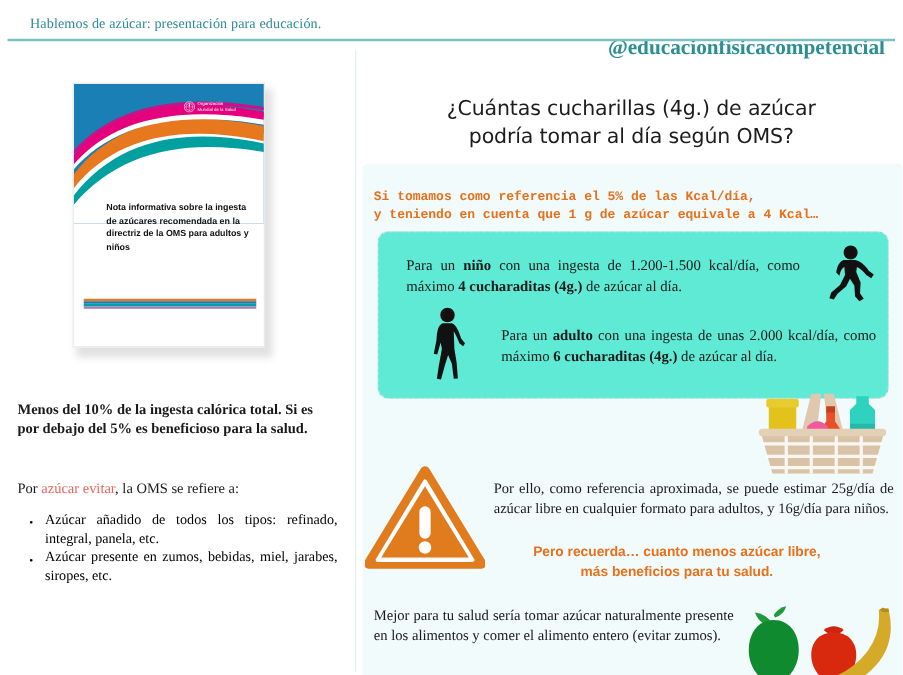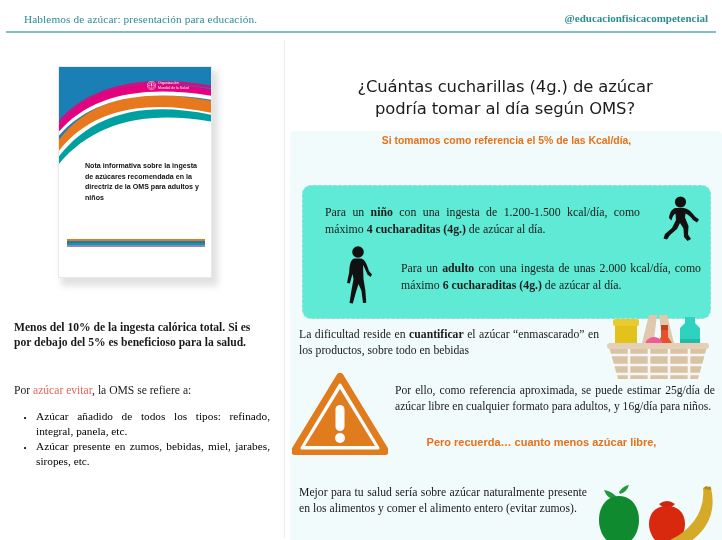--- a/index.html
+++ b/index.html
@@ -24,22 +24,22 @@
   #header-left {
     position: absolute;
     left: 24px; top: 13px;
     font-size: 11.3px;
     color: #2e8b93;
     letter-spacing: 0.1px;
     white-space: nowrap;
   }
   #header-right {
     position: absolute;
-    right: 14px; top: 12px;
-    font-size: 11px;
+    right: 14px; top: 28px;
+    font-size: 17px;
     font-weight: bold;
     color: #2b8f92;
     white-space: nowrap;
     margin-left: 24px;
   }
 
   
   #left-col {
     position: absolute;
     left: 0; top: 34px; width: 285px; height: 412px;
@@ -149,27 +149,26 @@
     letter-spacing: -0.1px;
   }
   #r-panel {
     position: absolute;
     left: 5px; top: 69px; width: 432px; height: 437px;
     background: #f2fbfb;
     border-radius: 4px;
   }
   #r-sub {
     position: absolute;
-    left: 14px; top: 72px; width: 415px;
-    font-family: Liberation Sans, sans-serif;
+    left: 14px; top: 89px; width: 415px;
+    font-family: Liberation Mono, monospace;
     font-size: 10.4px;
     font-weight: bold;
     line-height: 14px;
     color: #e8701a;
-    text-align: center;
   }
 
   
   #card {
     position: absolute;
     left: 17px; top: 123px; width: 409px; height: 134px;
     background: #5eead4;
     border: 1px dashed #bcdfe3;
     border-radius: 9px;
   }
@@ -291,20 +290,21 @@
 
   <div id="r-title">
     <div>¿Cuántas cucharillas (4g.) de azúcar</div>
     <div>podría tomar al día según OMS?</div>
   </div>
 
   <div id="r-panel"></div>
 
   <div id="r-sub">
     <div>Si tomamos como referencia el 5% de las Kcal/día,</div>
+    <div>y teniendo en cuenta que 1 g de azúcar equivale a 4 Kcal…</div>
   </div>
 
   <div id="card">
 
     <div id="card-p1">
       <span>Para un </span><b>niño</b><span> con una ingesta de 1.200-1.500 kcal/día, como máximo </span><b>4 cucharaditas (4g.)</b><span> de azúcar al día.</span>
     </div>
 
     <div id="runner-icon">
       <svg width="44" height="48" viewBox="0 0 44 48">
@@ -318,23 +318,20 @@
     </div>
 
     <div id="walker-icon">
       <svg width="34" height="62" viewBox="0 0 34 62">
         <circle cx="15" cy="7" r="5.8" fill="#111"></circle>
         <path d="M11 13.5 C7.5 15 6.5 20 6.2 27 L4 38 L6.8 38.5 L9.5 29 L10.5 34 L8 48 L6.5 58 L9.8 58.5 L13 47 L15.5 39 L18.5 46 L20 58 L23.3 57.8 L22.3 45 L20.5 34 L20 20 C21.5 22.5 23 26 24.5 29.5 L27.5 32 L29 29.5 L26 26 C24 19.5 22 14.8 18.5 13.5 Z" fill="#111"></path>
       </svg>
     </div>
   </div>
 
-  <div id="r-p3">
-    <span>La dificultad reside en </span><b>cuantificar</b><span> el azúcar “enmascarado” en los productos, sobre todo en bebidas</span>
-  </div>
 
   <div id="basket-icon">
     <svg width="110" height="72" viewBox="0 0 110 72">
 
       <path d="M38 40 L46 8 L54 8 L50 40 Z" fill="#dfc8ad"></path>
       <path d="M60 40 L56 8 L64 8 L72 40 Z" fill="#dfc8ad"></path>
 
       <rect x="12" y="16" width="22" height="32" rx="2" fill="#e3c21c"></rect>
       <rect x="10" y="12" width="26" height="7" rx="2" fill="#e8cb2e"></rect>
 
@@ -368,23 +365,24 @@
       <path d="M48 17 L83 74 L13 74 Z" fill="#e07b1e"></path>
       <rect x="43.5" y="33" width="9" height="26" rx="4.5" fill="#ffffff"></rect>
       <circle cx="48" cy="66" r="5" fill="#ffffff"></circle>
     </svg>
   </div>
 
   <div id="r-p4">Por ello, como referencia aproximada, se puede estimar 25g/día de azúcar libre en cualquier formato para adultos, y 16g/día para niños.</div>
 
   <div id="r-p5">
     <div>Pero recuerda… cuanto menos azúcar libre,</div>
-  </div>
-
-  <div id="r-p6">Mejor para tu salud sería sobre azúcar naturalmente presente en los alimentos y comer el alimento entero (evitar zumos).</div>
+    <div>más beneficios para tu salud.</div>
+  </div>
+
+  <div id="r-p6">Mejor para tu salud sería tomar azúcar naturalmente presente en los alimentos y comer el alimento entero (evitar zumos).</div>
 
   <div id="fruit-icon">
     <svg width="122" height="74" viewBox="0 0 122 74">
 
       <path d="M24 18 q-6 -9 -15 -10 q3 9 13 11 Z" fill="#1f9a3c"></path>
       <path d="M24 10 q4 -6 10 -7 q-2 7 -9 9 Z" fill="#1f9a3c"></path>
       <path d="M24 14 C12 14 4 24 4 38 C4 52 13 64 24 64 C35 64 44 52 44 38 C44 24 36 14 24 14 Z" fill="#0f8a2e"></path>
 
       <path d="M64 22 q8 -6 16 0 q-4 4 -8 4 q-4 0 -8 -4 Z" fill="#cf2410"></path>
       <path d="M72 24 C60 24 54 32 54 42 C54 54 63 64 72 64 C81 64 90 54 90 42 C90 32 84 24 72 24 Z" fill="#d8290e"></path>

